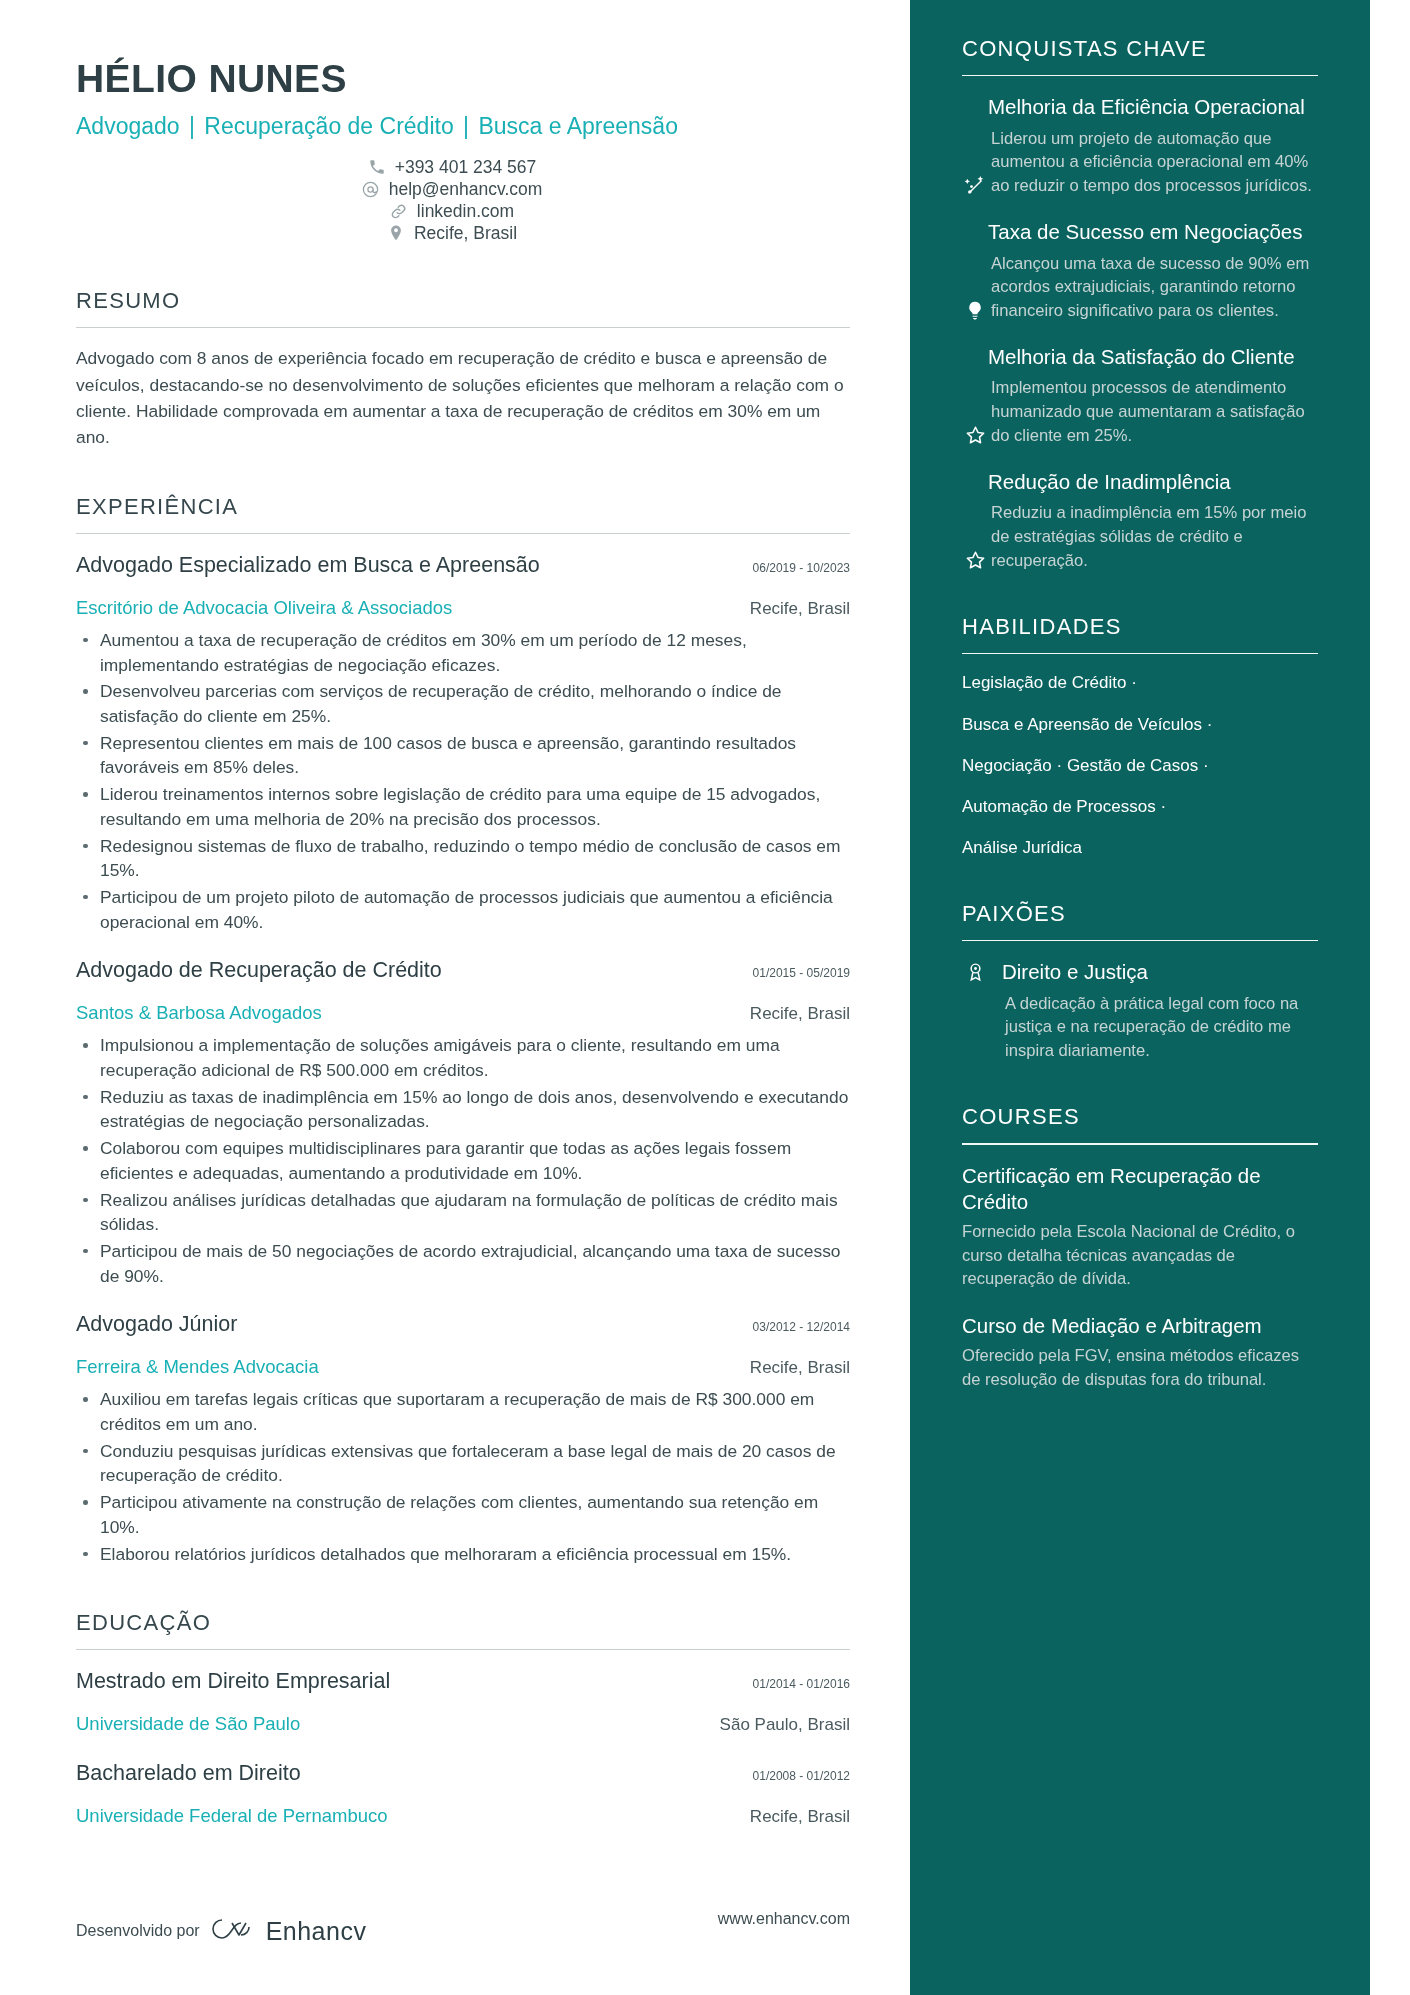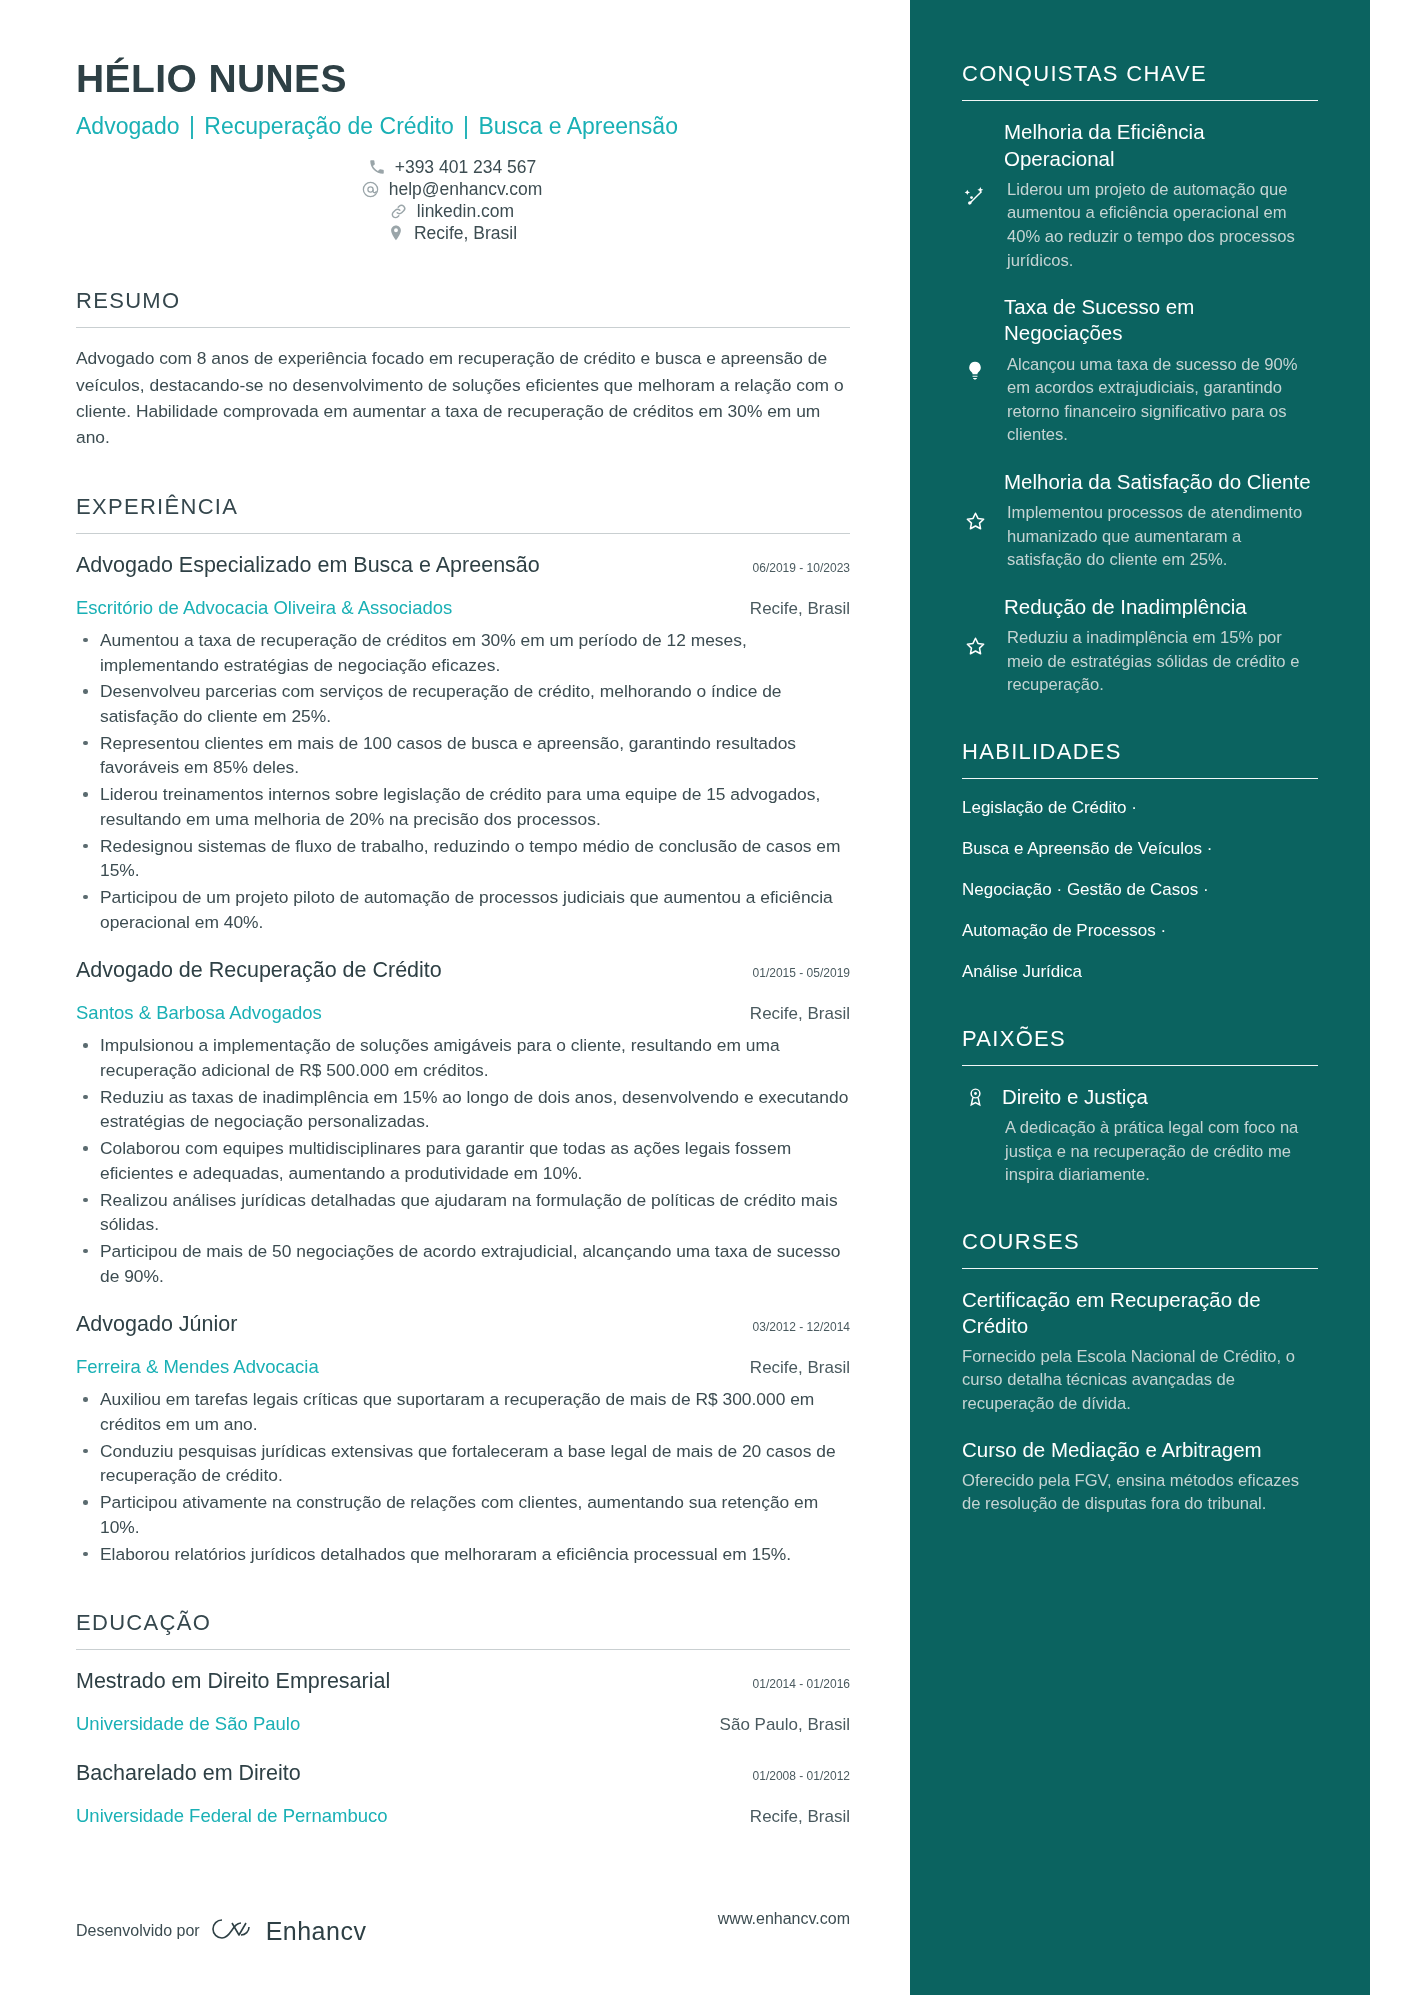--- a/index.html
+++ b/index.html
@@ -179,21 +179,21 @@
     letter-spacing: 0.5px;
     color: #2e4045;
     font-family: "Liberation Sans", sans-serif;
   }
   .footer-url { font-size: 16px; color: #3c4c51; }
 
   
   .sidebar {
     width: 460px;
     background: #0b6360;
-    padding: 61px 52px 0 52px;
+    padding: 36px 52px 0 52px;
     color: #ffffff;
     position: relative;
   }
   .side-sec { margin-bottom: 8px; }
   .side-sec + .side-sec { margin-top: 42px; }
   .side-title {
     font-size: 22px;
     letter-spacing: 1.3px;
     color: #ffffff;
     font-weight: 400;
@@ -202,22 +202,22 @@
   .side-rule {
     height: 1.4px;
     background: #ffffff;
     width: 100%;
     margin-bottom: 18px;
     opacity: 0.95;
   }
 
   .ach {
     display: flex;
-    align-items: center;
-    gap: 16px;
+    align-items: flex-end;
+    gap: 0;
     margin-bottom: 22px;
   }
   .ach-icon {
     width: 26px;
     flex: none;
     margin-top: 2px;
     display: flex;
     justify-content: center;
     color: #ffffff;
   }

